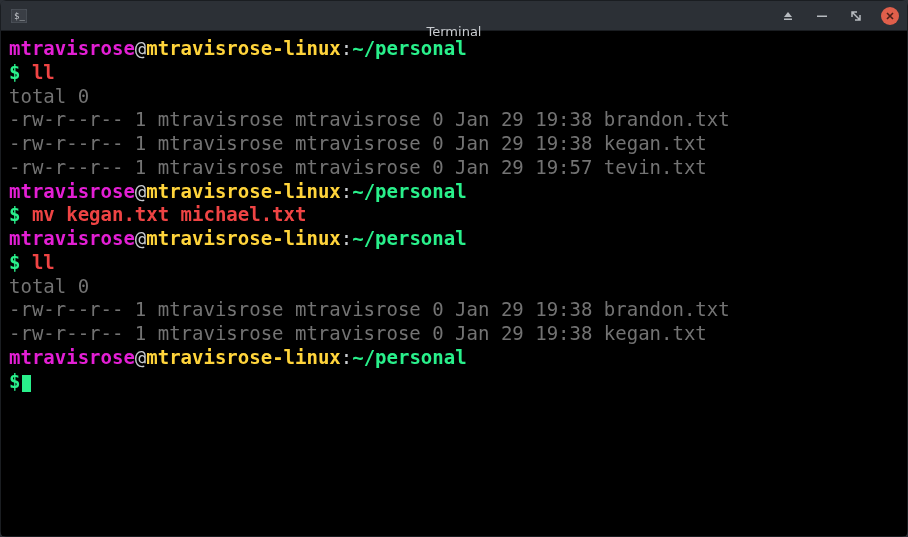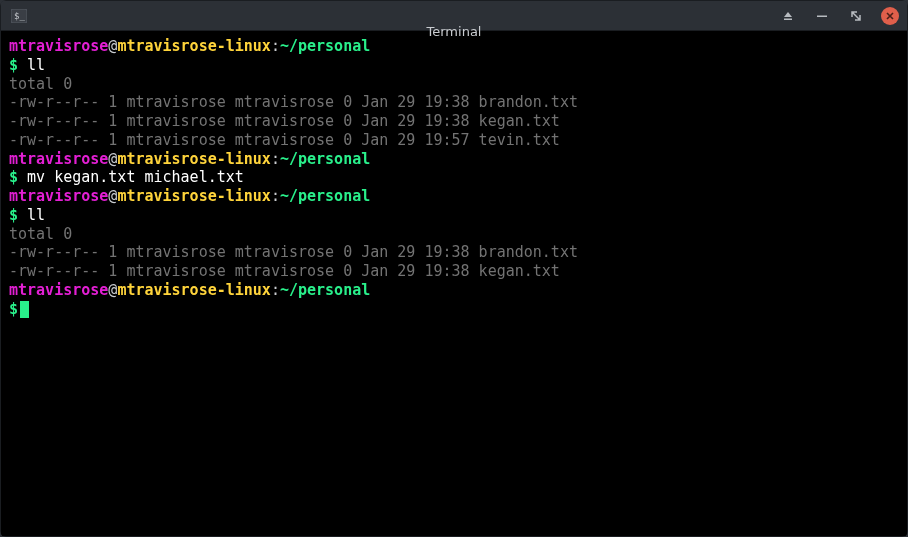--- a/index.html
+++ b/index.html
@@ -67,33 +67,33 @@
       border-radius: 50%;
       background: #e05f4b;
       display: flex;
       align-items: center;
       justify-content: center;
     }
     .terminal-body {
       flex: 1;
       background: #000;
       padding: 6px 8px;
-      font-size: 15px;
+      font-size: 19px;
       line-height: 1.25;
       color: #fff;
       overflow: hidden;
     }
     .line { white-space: pre; font-family: inherit; }
     .user { color: #e31fd4; font-weight: bold; }
     .at { color: #c9ccd0; }
     .host { color: #ffd43b; font-weight: bold; }
     .colon { color: #c9ccd0; }
     .path { color: #29f08b; font-weight: bold; }
     .dollar { color: #29f08b; font-weight: bold; }
-    .cmd { color: #ffffff; }
+    .cmd { color: #ef4444; font-weight: bold; }
     .out { color: #737373; }
     .cursor {
       display: inline-block;
       width: 9px;
       height: 17px;
       background: #29f08b;
       vertical-align: text-bottom;
       margin-left: 2px;
     }
     .prompt-row { display: block; }

